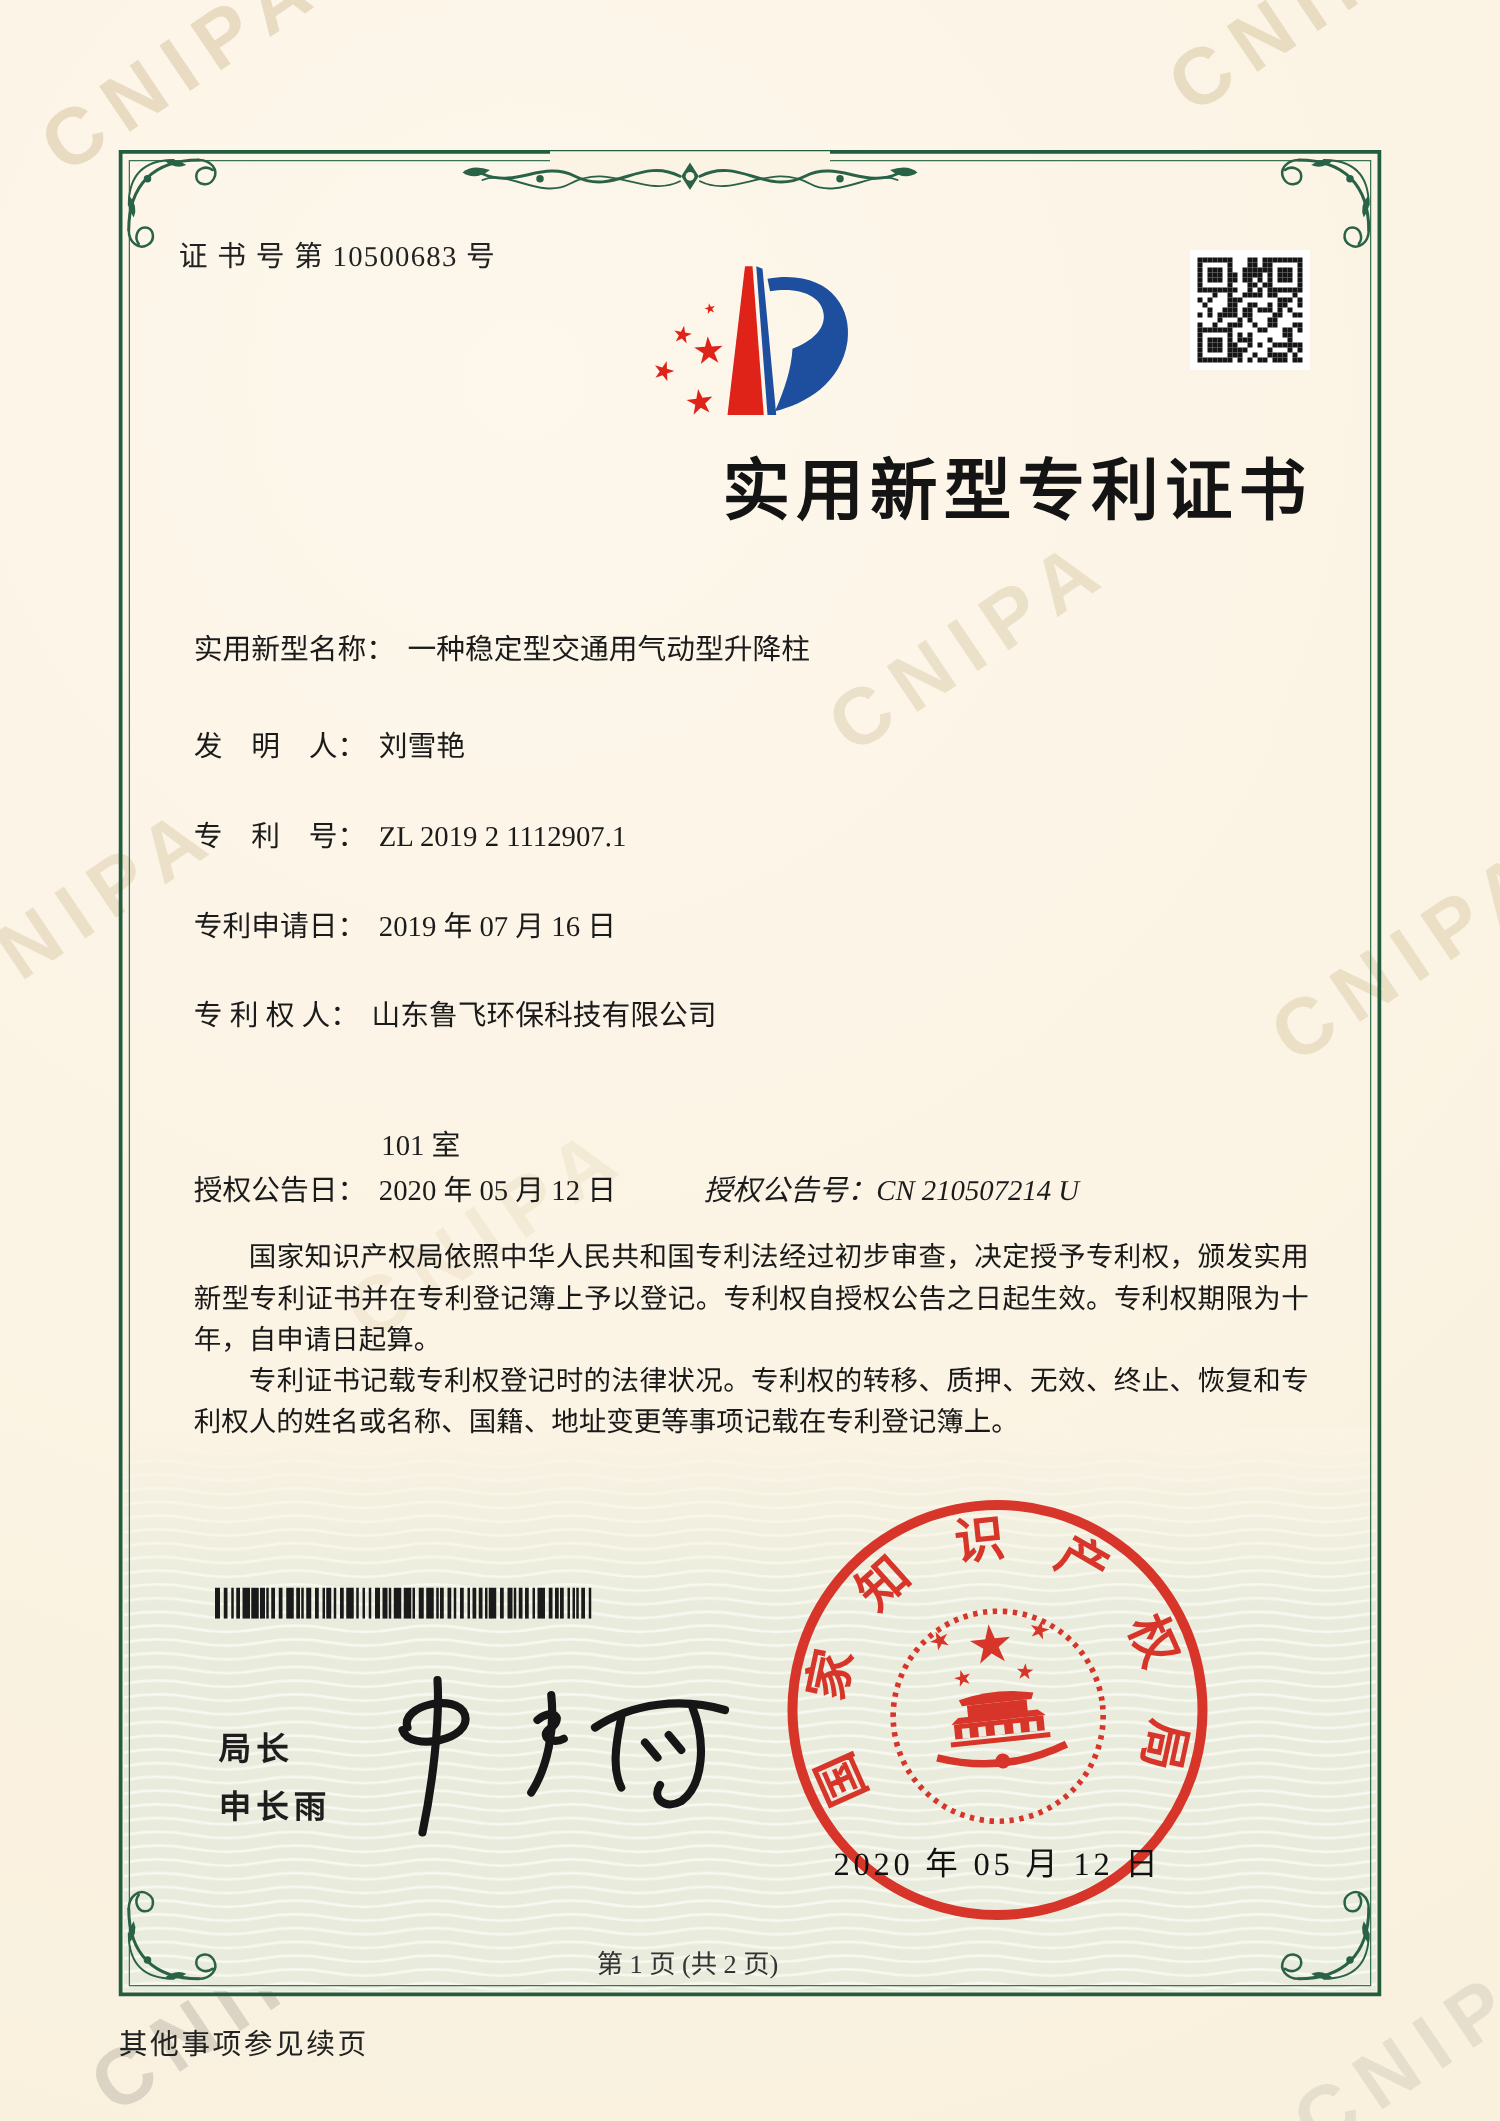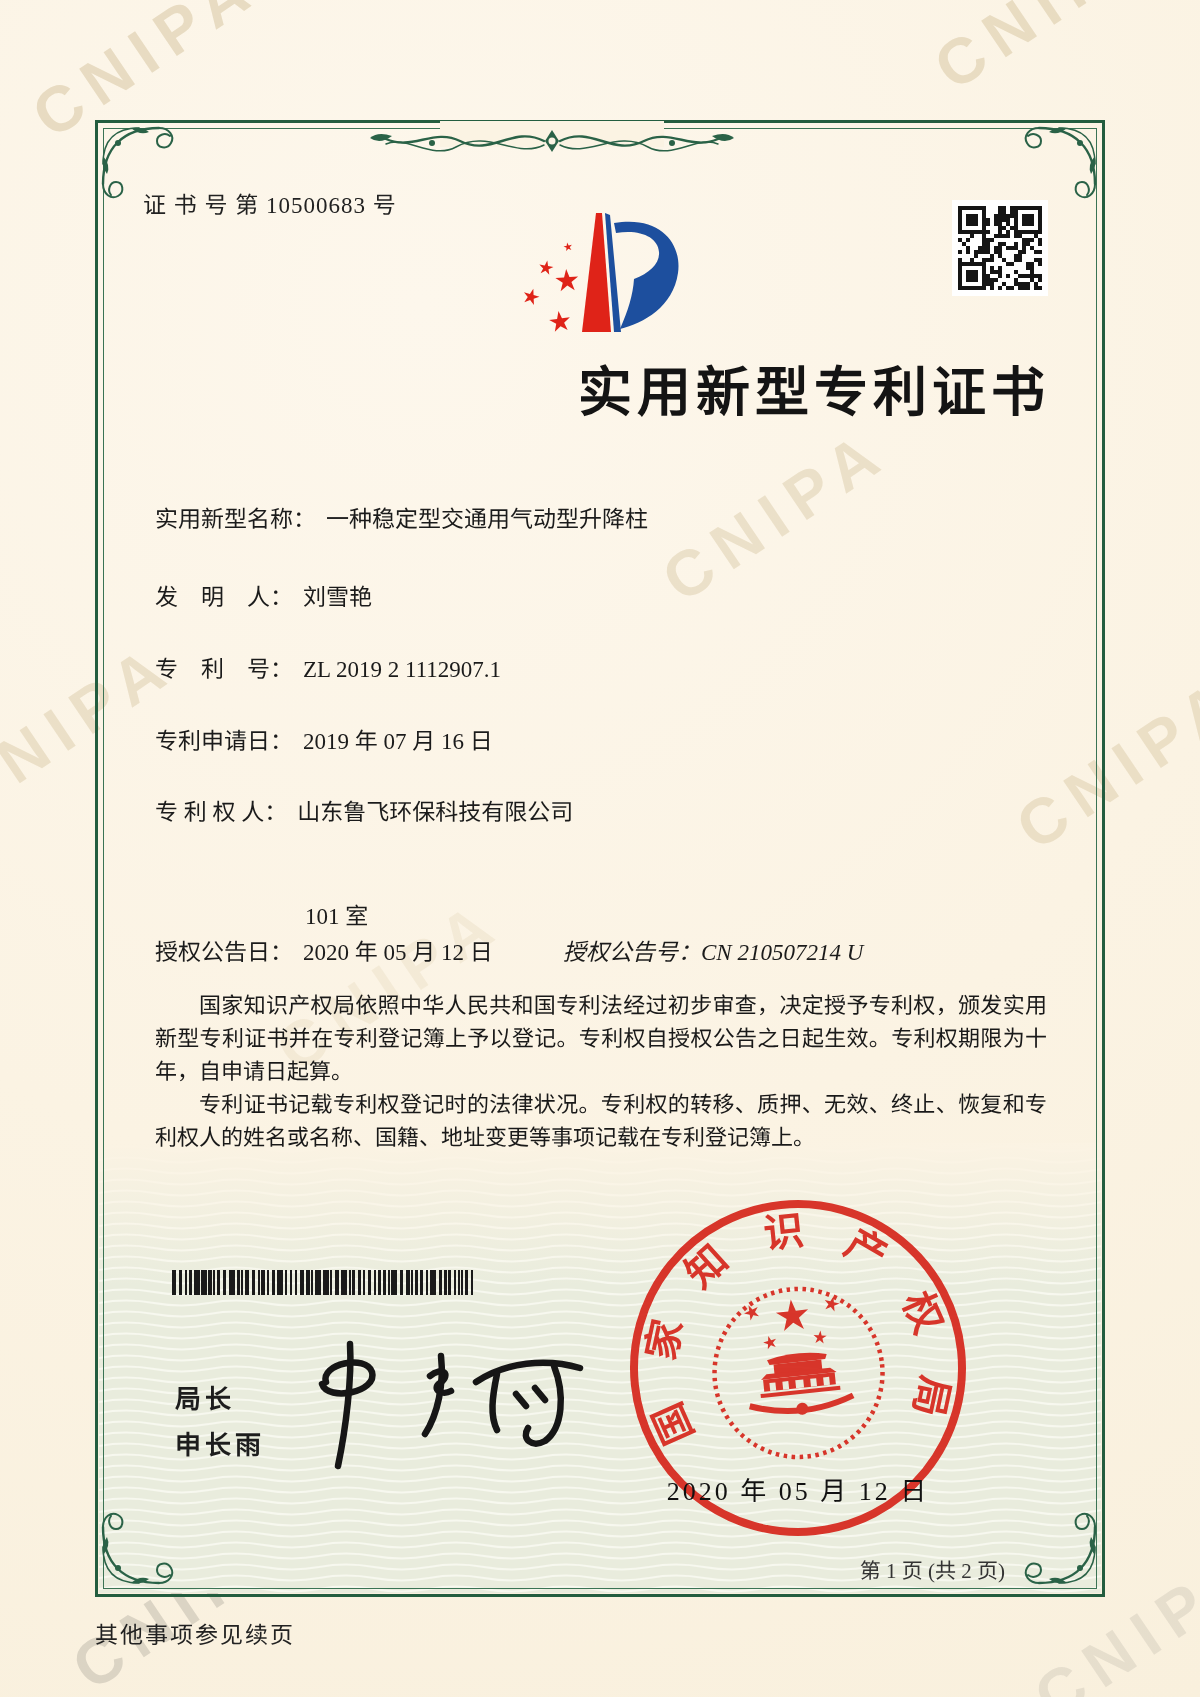--- a/index.html
+++ b/index.html
@@ -46,21 +46,21 @@
              font-weight:600;font-size:26px;letter-spacing:4px;color:#1d1d1d;}
   .signature-svg{position:absolute;left:292px;top:1336px;}
   .signature-svg path{stroke:#161616;stroke-width:6.5;fill:none;stroke-linecap:round;stroke-linejoin:round;}
   
   .seal-svg{position:absolute;left:598px;top:1168px;opacity:.93;transform:rotate(-6deg);}
   .seal-ch{font-family:"Liberation Serif","DejaVu Serif",serif;font-weight:700;font-size:40px;
            fill:#d6281d;text-anchor:middle;dominant-baseline:middle;}
   .seal-date{position:absolute;left:598px;top:1470px;width:400px;text-align:center;
              font-size:26px;letter-spacing:3px;color:#111;}
   
-  .page-info{position:absolute;left:95px;top:1554px;width:910px;text-align:right;
+  .page-info{position:absolute;left:95px;top:1554px;width:910px;text-align:center;
              font-size:21px;color:#333;}
   .cont-note{position:absolute;left:95px;top:1616px;width:910px;text-align:left;
              font-size:23px;letter-spacing:2px;color:#222;}
 </style>
 </head>
 <body>
 
 <div id="page">
 
   <span class="wm" style="left:18px;top:14px;opacity:.42;">CNIPA</span>

